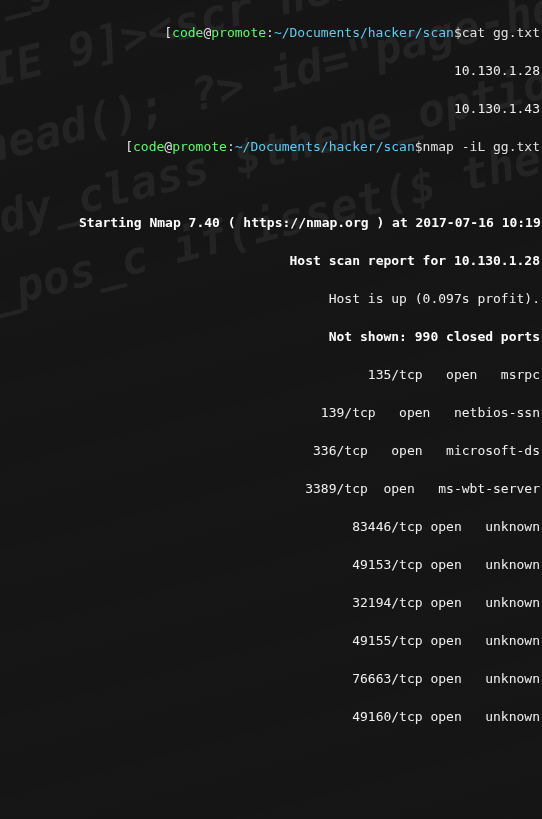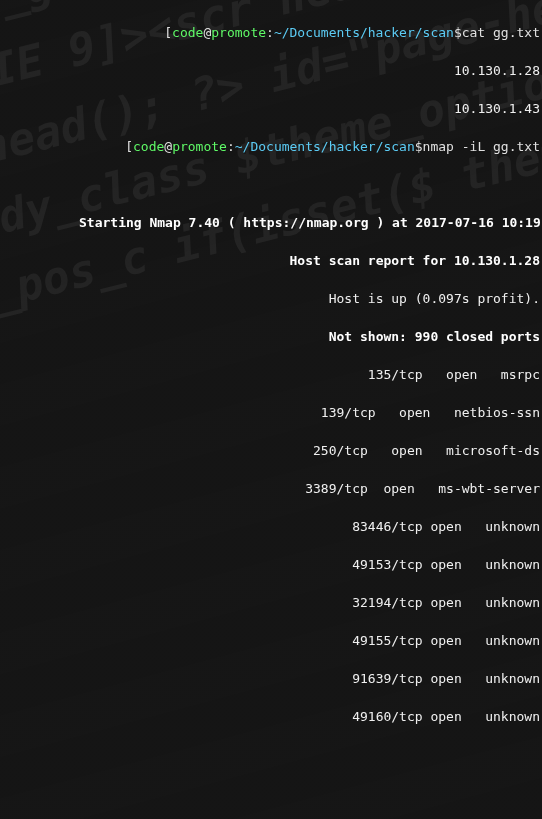--- a/index.html
+++ b/index.html
@@ -87,27 +87,27 @@
 <span class="row output">10.130.1.28</span>
 <span class="row output">10.130.1.43</span>
 <span class="row"><span class="prompt-bracket">[</span><span class="user">code</span><span class="at">@</span><span class="host">promote</span><span class="colon">:</span><span class="path">~/Documents/hacker/scan</span><span class="dollar">$</span><span class="cmd">nmap -iL gg.txt</span></span>
 <span class="row output"> </span>
 <span class="row output strong">Starting Nmap 7.40 ( https://nmap.org ) at 2017-07-16 10:19 CST</span>
 <span class="row output strong">Host scan report for 10.130.1.28</span>
 <span class="row output">Host is up (0.097s profit).</span>
 <span class="row output strong">Not shown: 990 closed ports</span>
 <span class="row output">135/tcp   open   msrpc</span>
 <span class="row output">139/tcp   open   netbios-ssn</span>
-<span class="row output">250/tcp   open   microsoft-ds</span>
+<span class="row output">336/tcp   open   microsoft-ds</span>
 <span class="row output">3389/tcp  open   ms-wbt-server</span>
 <span class="row output">83446/tcp open   unknown</span>
 <span class="row output">49153/tcp open   unknown</span>
 <span class="row output">32194/tcp open   unknown</span>
 <span class="row output">49155/tcp open   unknown</span>
-<span class="row output">91639/tcp open   unknown</span>
+<span class="row output">76663/tcp open   unknown</span>
 <span class="row output">49160/tcp open   unknown</span>
 <span class="row output"> </span>
 
 
 
 
 
 
 
 

